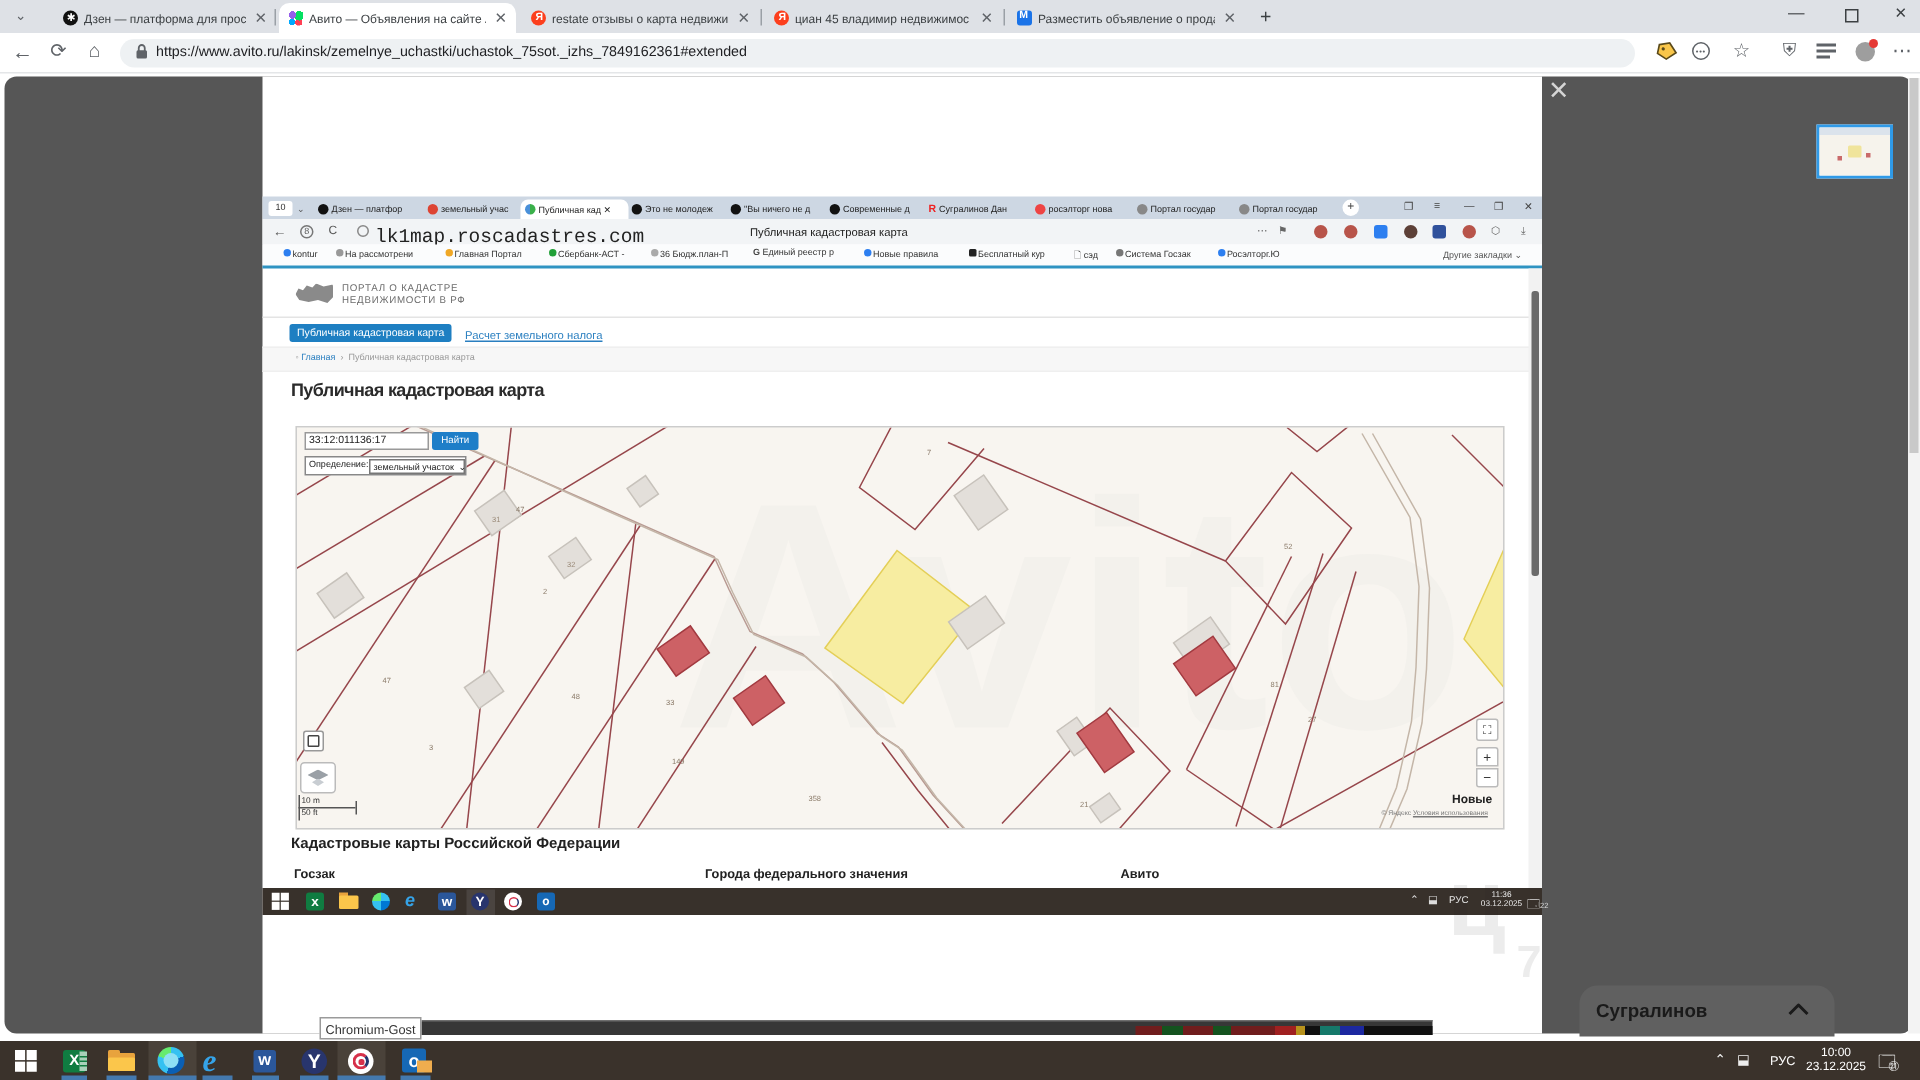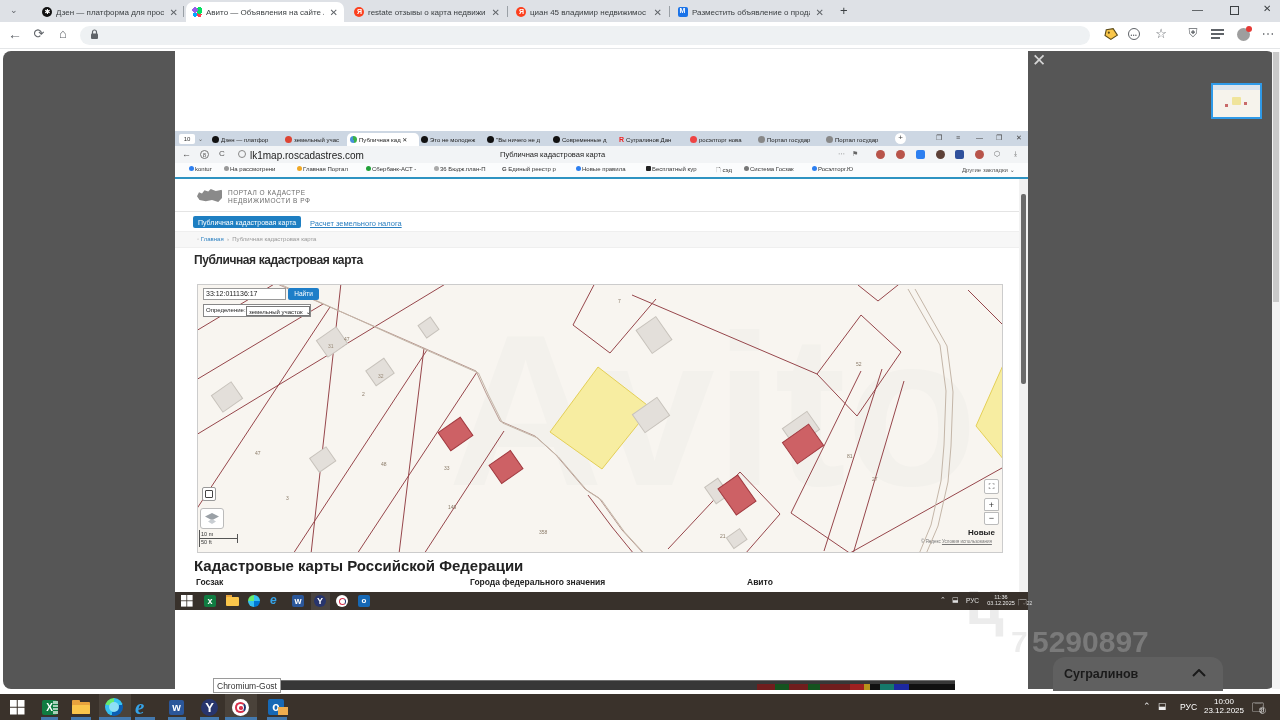--- a/index.html
+++ b/index.html
@@ -92,20 +92,21 @@
 <div id="toolbar"></div>
 <div class="abs" style="left:0;top:47.5px;width:1280px;height:1px;background:#e4e6e8;"></div>
 <div class="tbico" style="left:6px;font-size:14px;">←</div>
 <div class="tbico" style="left:30px;">⟳</div>
 <div class="tbico" style="left:54px;">⌂</div>
 <div id="urlpill"></div>
 <svg class="abs" style="left:90px;top:29px;" width="9" height="11" viewBox="0 0 9 11">
       <rect x="1" y="4.5" width="7" height="5.5" rx="1" fill="#5f6368"></rect>
       <path d="M2.5 5 V3 a2 2 0 0 1 4 0 V5" fill="none" stroke="#5f6368" stroke-width="1.2"></path>
     </svg>
+<div class="abs" style="left:104px;top:29px;color:#202124;font-size:9.5px;">https://www.avito.ru/lakinsk/zemelnye_uchastki/uchastok_75sot._izhs_7849162361#extended</div>
 <svg class="abs" style="left:1104px;top:27px;" width="16" height="14" viewBox="0 0 16 14">
       <g transform="rotate(12 8 7)">
         <path d="M1.5 4 L8 1.5 L13.5 7 L8 12.5 L1.5 10 Z" fill="#f9c64a" stroke="#5a4a1a" stroke-width="1.1"></path>
         <circle cx="4.6" cy="6.3" r="1.1" fill="#5a4a1a"></circle>
       </g>
     </svg>
 <div class="abs" style="left:1128px;top:28px;width:12px;height:12px;border:1.3px solid #5f6368;border-radius:50%;"></div>
 <div class="abs" style="left:1130.5px;top:32px;color:#5f6368;font-size:5px;letter-spacing:0.5px;">•••</div>
 <div class="tbico" style="left:1152px;">☆</div>
 <div class="tbico" style="left:1184px;font-size:12px;">⛨</div>
@@ -137,21 +138,21 @@
 <div class="abs" style="left:956px;top:134px;font-size:7px;color:#444;">≡</div>
 <div class="abs" style="left:976px;top:134px;font-size:7px;color:#444;">—</div>
 <div class="abs" style="left:996px;top:134px;font-size:7px;color:#444;">❐</div>
 <div class="abs" style="left:1016px;top:134px;font-size:7px;color:#444;">✕</div>
 
 <div id="etool"></div>
 <div class="abs" style="left:182px;top:149px;font-size:9px;color:#555;">←</div>
 <div class="abs" style="left:200px;top:150px;width:9px;height:9px;border:1px solid #777;border-radius:50%;font-size:6px;color:#555;text-align:center;line-height:8px;">8</div>
 <div class="abs" style="left:219px;top:149px;font-size:8px;color:#555;">C</div>
 <div class="abs" style="left:238px;top:150px;width:8px;height:8px;border:1px solid #888;border-radius:50%;"></div>
-<div class="abs" style="left:250px;top:150px;font-size:10px;color:#222;">lk1map.roscadastres.com</div>
+<div class="abs" style="left:250px;top:150px;font-size:13px;color:#222;font-family:Liberation Mono, monospace;">lk1map.roscadastres.com</div>
 <div class="abs" style="left:500px;top:150px;font-size:7.5px;color:#222;">Публичная кадастровая карта</div>
 <div class="abs" style="left:838px;top:150px;font-size:7px;color:#666;">⋯</div>
 <div class="abs" style="left:852px;top:150px;font-size:7px;color:#666;">⚑</div>
 <div class="abs" style="left:876px;top:149.5px;width:9px;height:9px;border-radius:50%;background:#b8544a;"></div>
 <div class="abs" style="left:896px;top:149.5px;width:9px;height:9px;border-radius:50%;background:#b8544a;"></div>
 <div class="abs" style="left:916px;top:149.5px;width:9px;height:9px;border-radius:2px;background:#2d7ff0;"></div>
 <div class="abs" style="left:936px;top:149.5px;width:9px;height:9px;border-radius:50%;background:#5d4037;"></div>
 <div class="abs" style="left:955px;top:149.5px;width:9px;height:9px;border-radius:2px;background:#30519c;"></div>
 <div class="abs" style="left:975px;top:149.5px;width:9px;height:9px;border-radius:50%;background:#b8544a;"></div>
 <div class="abs" style="left:994px;top:150px;font-size:7px;color:#666;">⬡</div>
@@ -285,21 +286,21 @@
 <div class="abs" style="left:201px;top:539px;font-size:5.5px;color:#333;">50 ft</div>
 <div class="abs" style="left:199px;top:530px;width:1px;height:17px;background:#555;"></div>
 <div class="abs" style="left:199px;top:538px;width:38px;height:1px;background:#555;"></div>
 <div class="abs" style="left:237px;top:534px;width:1px;height:9px;background:#555;"></div>
 <div class="abs" style="left:984px;top:479px;width:15px;height:15px;background:#fff;border:1px solid #bbb;border-radius:2px;font-size:8px;color:#333;text-align:center;line-height:14px;">⛶</div>
 <div class="abs" style="left:984px;top:498px;width:15px;height:13px;background:#fff;border:1px solid #bbb;border-radius:2px 2px 0 0;font-size:9px;color:#333;text-align:center;line-height:12px;">+</div>
 <div class="abs" style="left:984px;top:512px;width:15px;height:13px;background:#fff;border:1px solid #bbb;border-radius:0 0 2px 2px;font-size:9px;color:#333;text-align:center;line-height:11px;">−</div>
 <div class="abs" style="left:968px;top:528px;font-size:8px;font-weight:bold;color:#222;">Новые</div>
 <div class="abs" style="left:921px;top:539px;font-size:4.5px;color:#777;">© Яндекс <span style="text-decoration:underline;">Условия использования</span></div>
 
-<div class="abs" style="left:194px;top:557px;font-size:15px;font-weight:bold;color:#222;">Кадастровые карты Российской Федерации</div>
+<div class="abs" style="left:194px;top:557px;font-size:10px;font-weight:bold;color:#222;">Кадастровые карты Российской Федерации</div>
 <div class="abs" style="left:196px;top:577px;font-size:8.5px;font-weight:bold;color:#222;">Госзак</div>
 <div class="abs" style="left:470px;top:577px;font-size:8.5px;font-weight:bold;color:#222;">Города федерального значения</div>
 <div class="abs" style="left:747px;top:577px;font-size:8.5px;font-weight:bold;color:#222;">Авито</div>
 
 <div class="abs" style="left:1019px;top:179px;width:9px;height:413px;background:#f2f2f2;"></div>
 <div class="abs" style="left:1021px;top:194px;width:5px;height:190px;background:#6b6b6b;border-radius:2px;"></div>
 
 <div id="etask"></div>
 <svg class="abs" style="left:181px;top:595px;" width="12" height="12" viewBox="0 0 12 12">
       <rect x="0" y="0" width="5.4" height="5.4" fill="#fff"></rect>
@@ -328,21 +329,20 @@
 <div class="abs" style="left:1211px;top:83px;width:51px;height:36px;border:2px solid #2f9ae8;background:#fff;">
   <div class="abs" style="left:0;top:0;width:47px;height:5px;background:#dbe3ec;"></div>
   <div class="abs" style="left:0;top:5px;width:47px;height:27px;background:#f6f3ec;"></div>
   <div class="abs" style="left:19px;top:12px;width:9px;height:8px;background:#f0e49b;border-radius:1px;"></div>
   <div class="abs" style="left:12px;top:19px;width:3px;height:2.5px;background:#c96a6a;"></div>
   <div class="abs" style="left:31px;top:17px;width:3px;height:2.5px;background:#c96a6a;"></div>
 </div>
 
 <div class="abs" style="left:965px;top:566px;font-size:63px;font-weight:bold;color:rgba(40,40,40,0.085);">ц</div>
 <div class="abs" style="left:1011px;top:625px;font-size:30px;font-weight:bold;color:rgba(40,40,40,0.085);">7</div>
-<div class="abs" style="left:1032px;top:625px;font-size:30px;font-weight:bold;color:#7a7a7a;letter-spacing:0;">5290897</div>
 
 <div id="msg"></div>
 <div class="abs" style="left:1064px;top:667px;font-size:12.5px;font-weight:bold;color:#1a1a1a;">Сугралинов</div>
 <svg class="abs" style="left:1192px;top:669px;" width="14" height="8" viewBox="0 0 14 8">
       <polyline points="1,7 7,1 13,7" fill="none" stroke="#1a1a1a" stroke-width="2"></polyline>
     </svg>
 
 <div class="abs" style="left:280px;top:680px;width:675px;height:10px;background:#373737;border-top:1.5px solid #6e6e6e;"></div>
 <div class="abs" style="left:757px;top:684px;width:198px;height:6px;background:linear-gradient(90deg,#701d1d 0 9%,#14531f 9% 16%,#701d1d 16% 26%,#14531f 26% 32%,#701d1d 32% 47%,#a02020 47% 54%,#b8921c 54% 57%,#101010 57% 62%,#15796a 62% 69%,#1c28a0 69% 77%,#101010 77% 100%);"></div>
 

